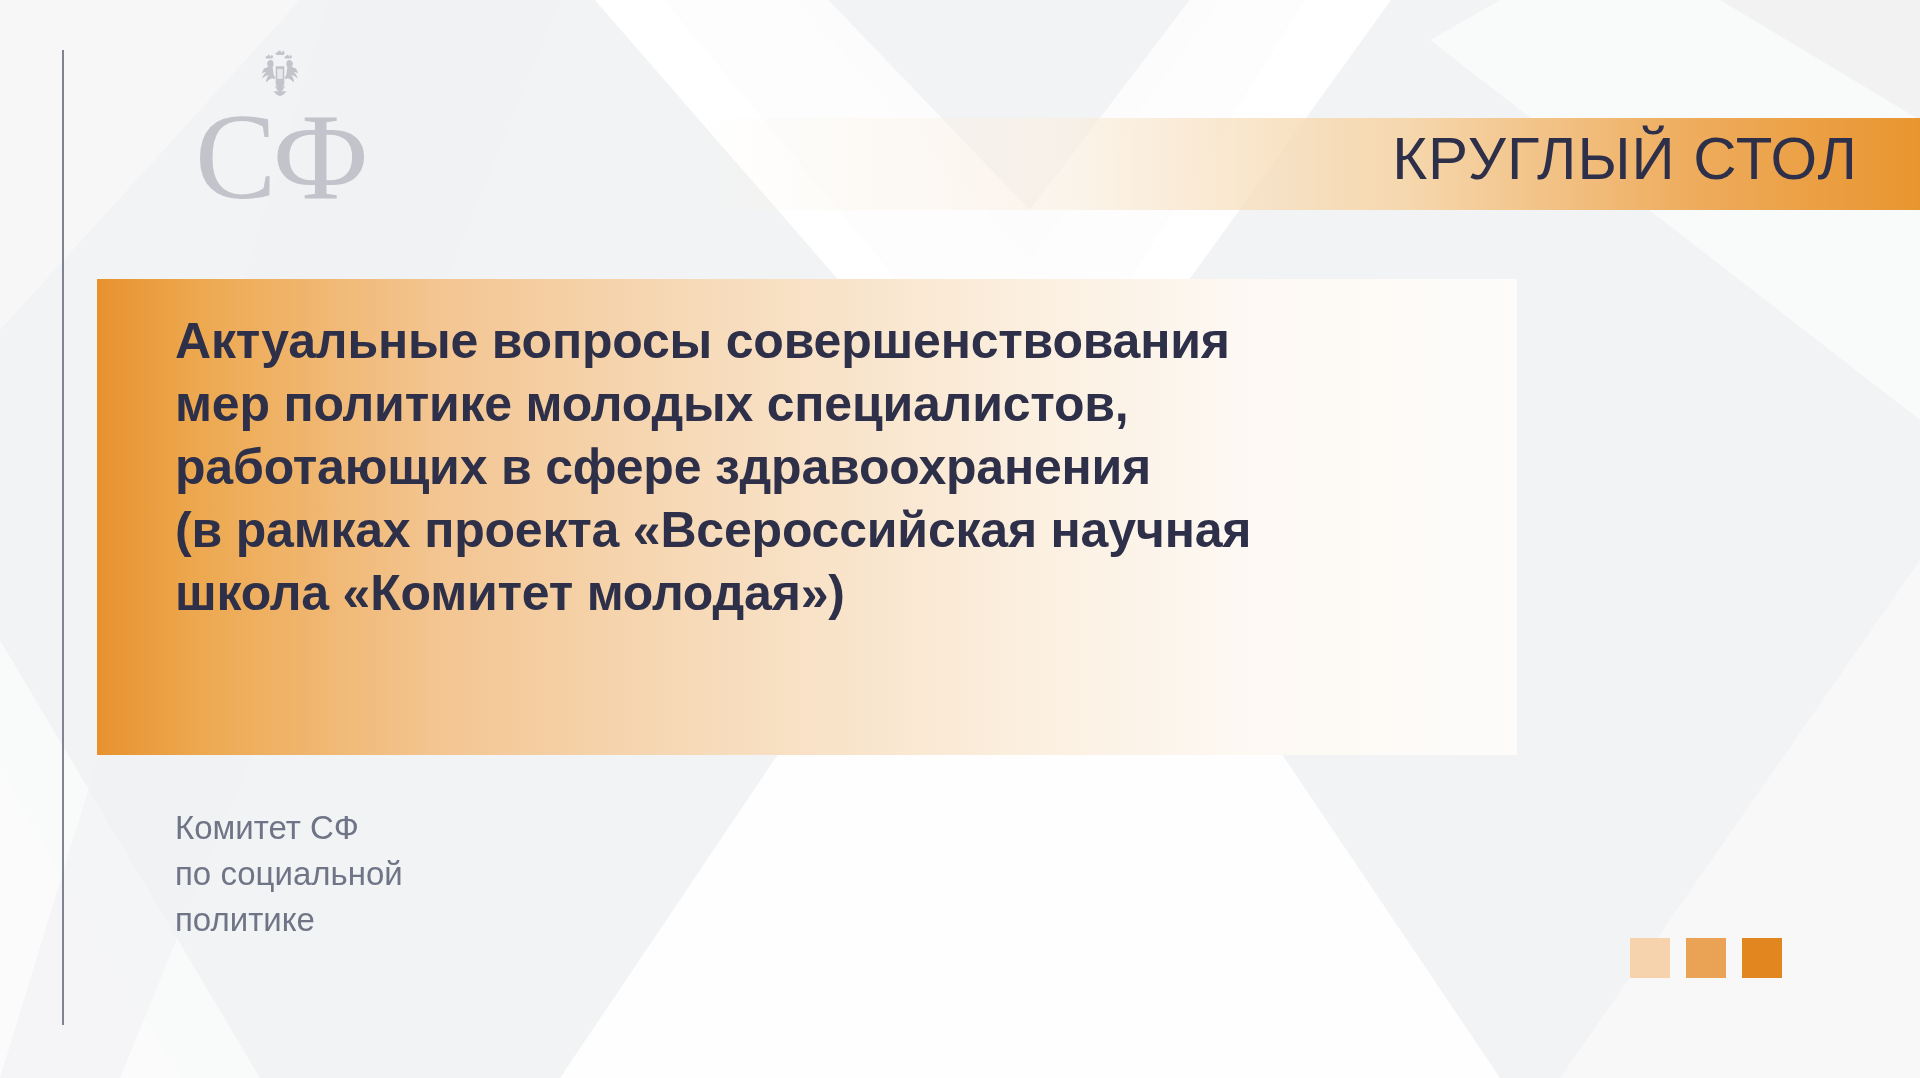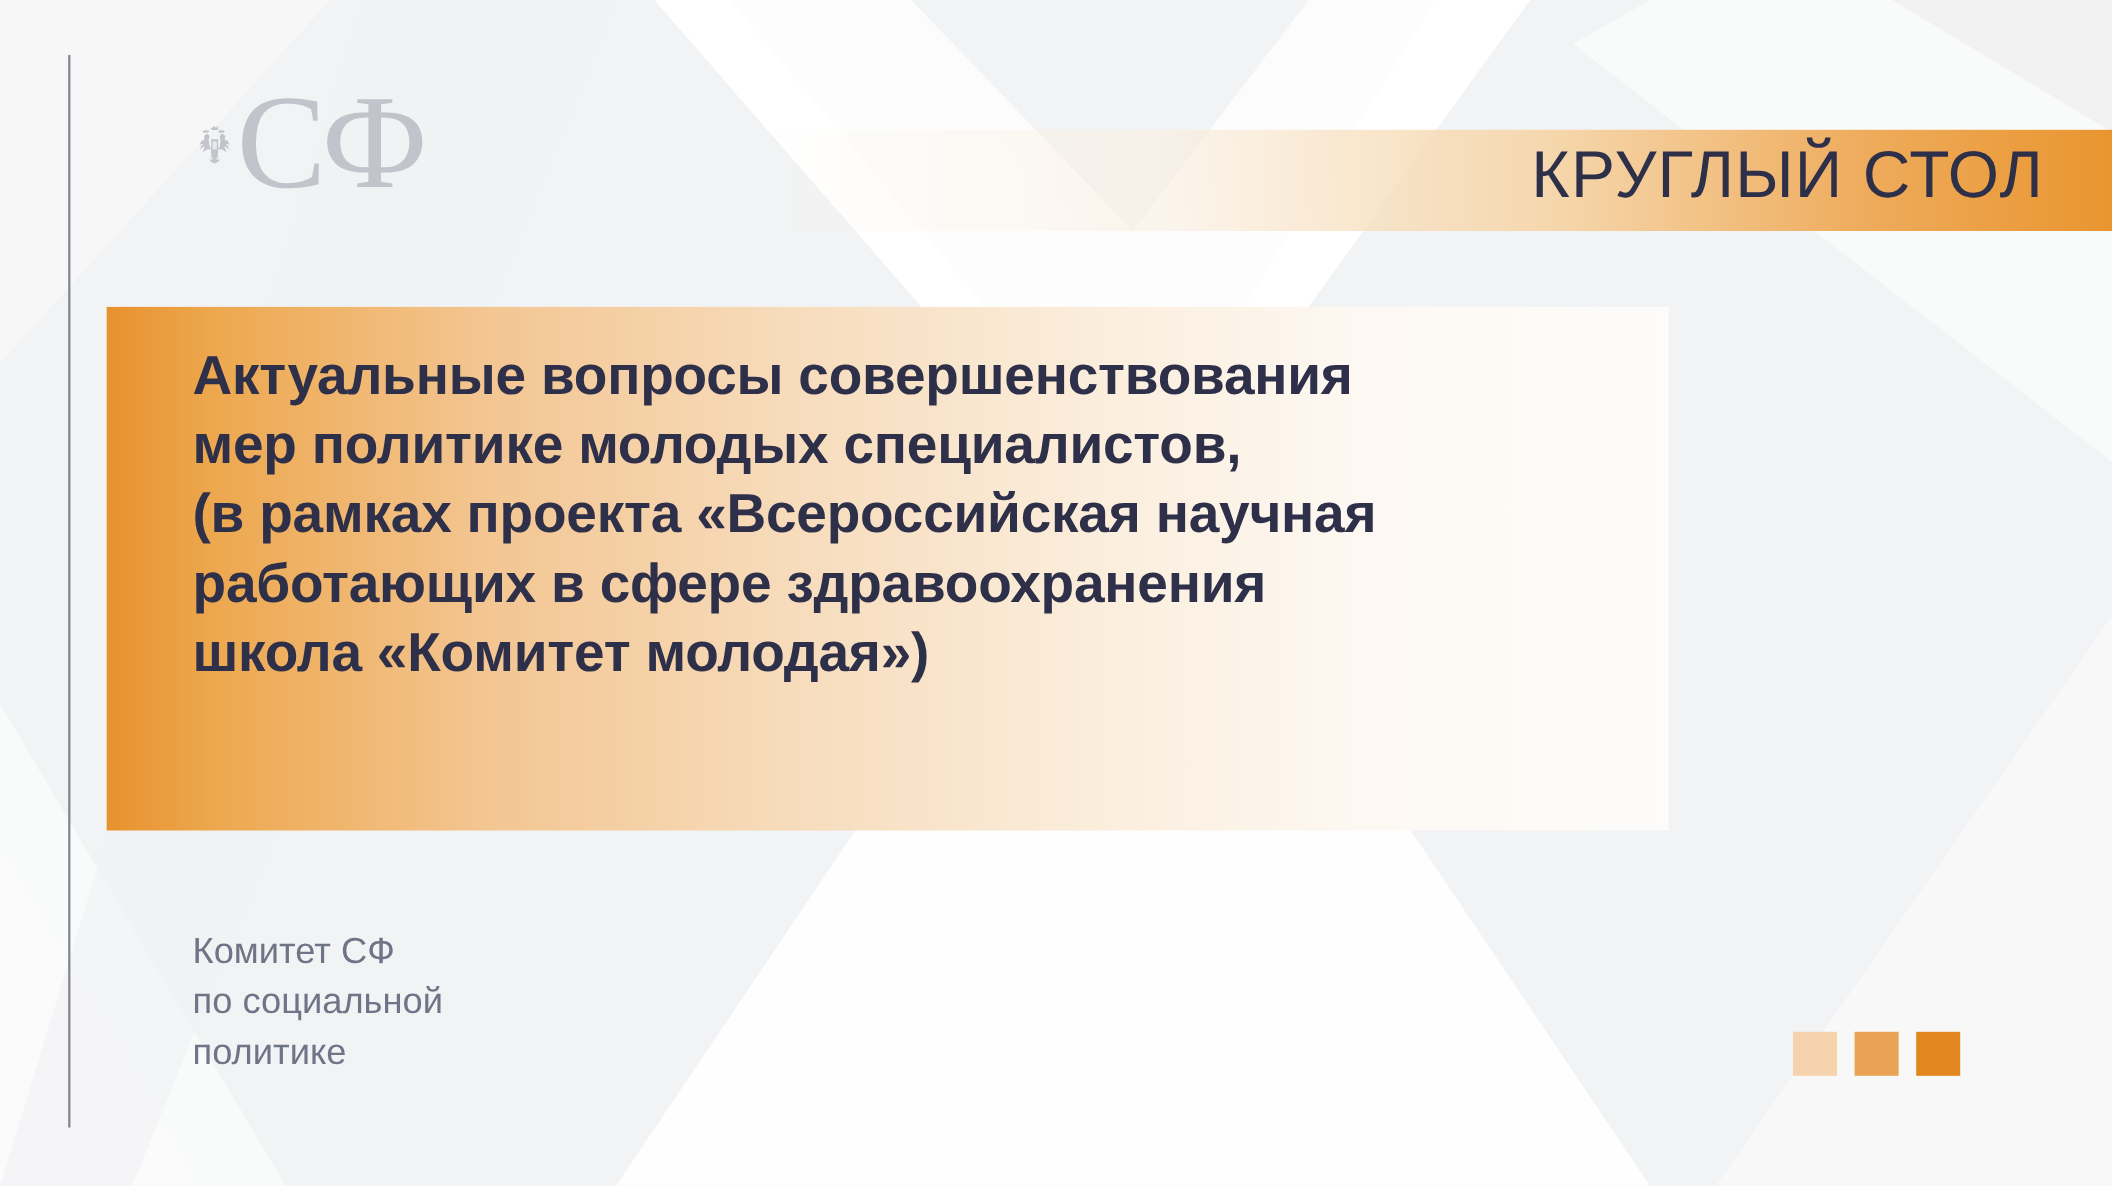--- a/index.html
+++ b/index.html
@@ -26,21 +26,21 @@
     width:2px; height:975px;
     background:#6b6e80;
     opacity:.85;
   }
 
   
   .logo {
     position:absolute;
     left:175px; top:48px;
     width:210px; height:170px;
-    display:flex; flex-direction:row;
+    display:flex; flex-direction:column;
     align-items:center; justify-content:flex-end;
   }
   .logo-eagle { width:78px; height:74px; display:block; }
   .logo-letters {
     font-family:"Liberation Serif", serif;
     font-size:122px;
     line-height:1;
     color:#c3c4cb;
     letter-spacing:-4px;
     margin-top:-6px;
@@ -99,21 +99,20 @@
   .title-text .ln { display:block; white-space:nowrap; }
 
   
   .committee {
     position:absolute;
     left:175px; top:805px;
     width:520px;
     font-size:33px;
     line-height:46px;
     color:#6f7487;
-    margin-top:36px;
   }
   .committee .ln { display:block; }
 
   
   .squares {
     position:absolute;
     left:1630px; top:938px;
     display:flex; gap:16px;
   }
   .sq { width:40px; height:40px; }
@@ -176,22 +175,22 @@
     <div class="logo-letters">СФ</div>
   </div>
 
   <div class="header-band"></div>
   <div class="header-title">КРУГЛЫЙ СТОЛ</div>
 
   <div class="title-block"></div>
   <div class="title-text">
     <span class="ln">Актуальные вопросы совершенствования</span>
     <span class="ln">мер политике молодых специалистов,</span>
+    <span class="ln">работающих в сфере здравоохранения</span>
     <span class="ln">(в рамках проекта «Всероссийская научная</span>
-    <span class="ln">работающих в сфере здравоохранения</span>
     <span class="ln">школа «Комитет молодая»)</span>
   </div>
 
   <div class="committee">
     <span class="ln">Комитет СФ</span>
     <span class="ln">по социальной</span>
     <span class="ln">политике</span>
   </div>
 
   <div class="squares">

